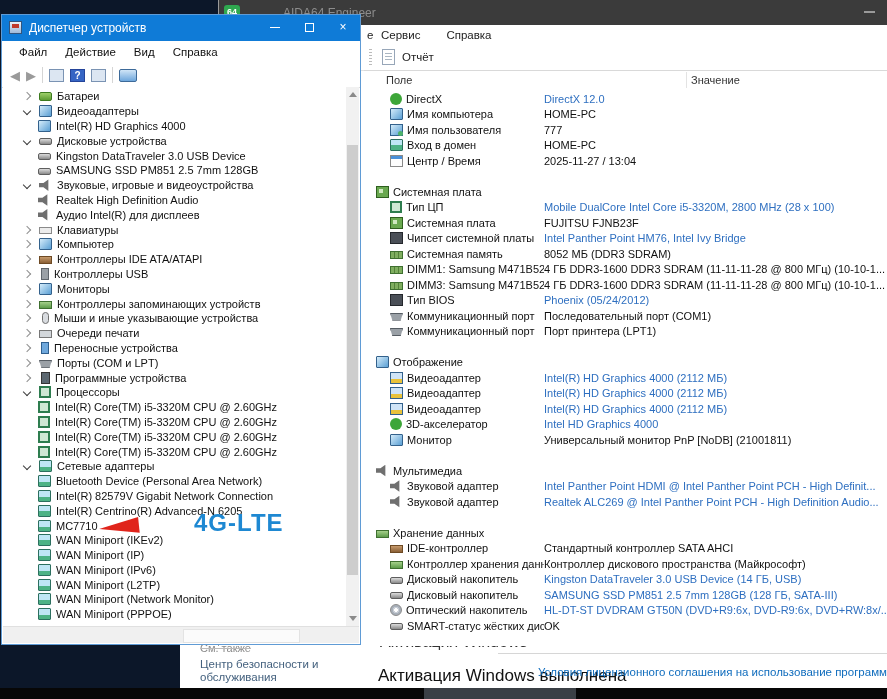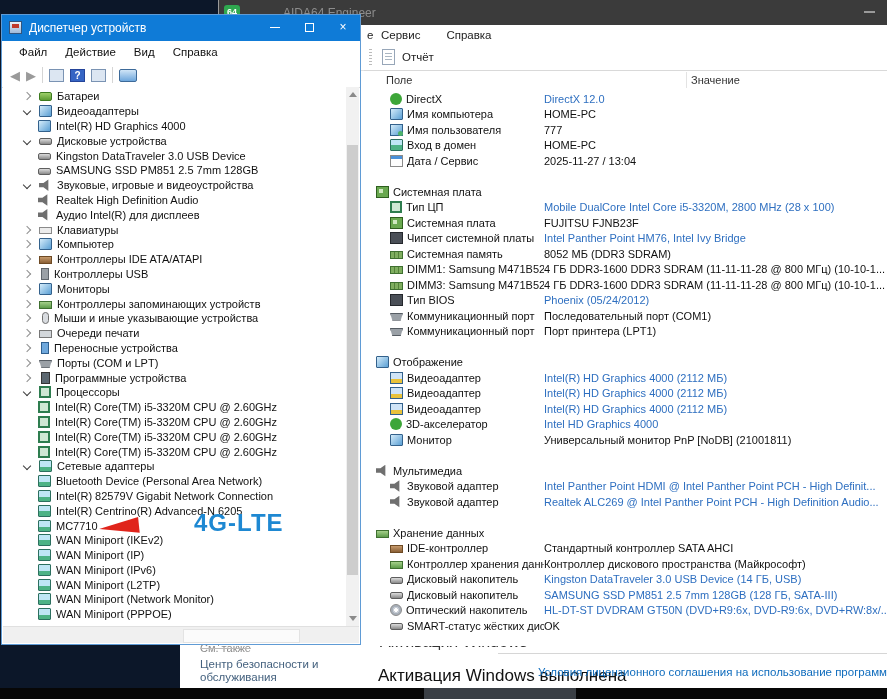--- a/index.html
+++ b/index.html
@@ -183,21 +183,21 @@
         <div class="trow">
           <div class="lbl">
             <span class="ic i-domain"></span>
             <span>Вход в домен</span>
           </div>
           <span class="val ">HOME-PC</span>
         </div>
         <div class="trow">
           <div class="lbl">
             <span class="ic i-calendar"></span>
-            <span>Дата / Сервис</span>
+            <span>Центр / Время</span>
           </div>
           <span class="val ">2025-11-27 / 13:04</span>
         </div>
         <div class="gap"></div>
         <div class="trow section">
           <div class="lbl">
             <span class="ic i-motherboard"></span>
             <span>Системная плата</span>
           </div>
         </div>

